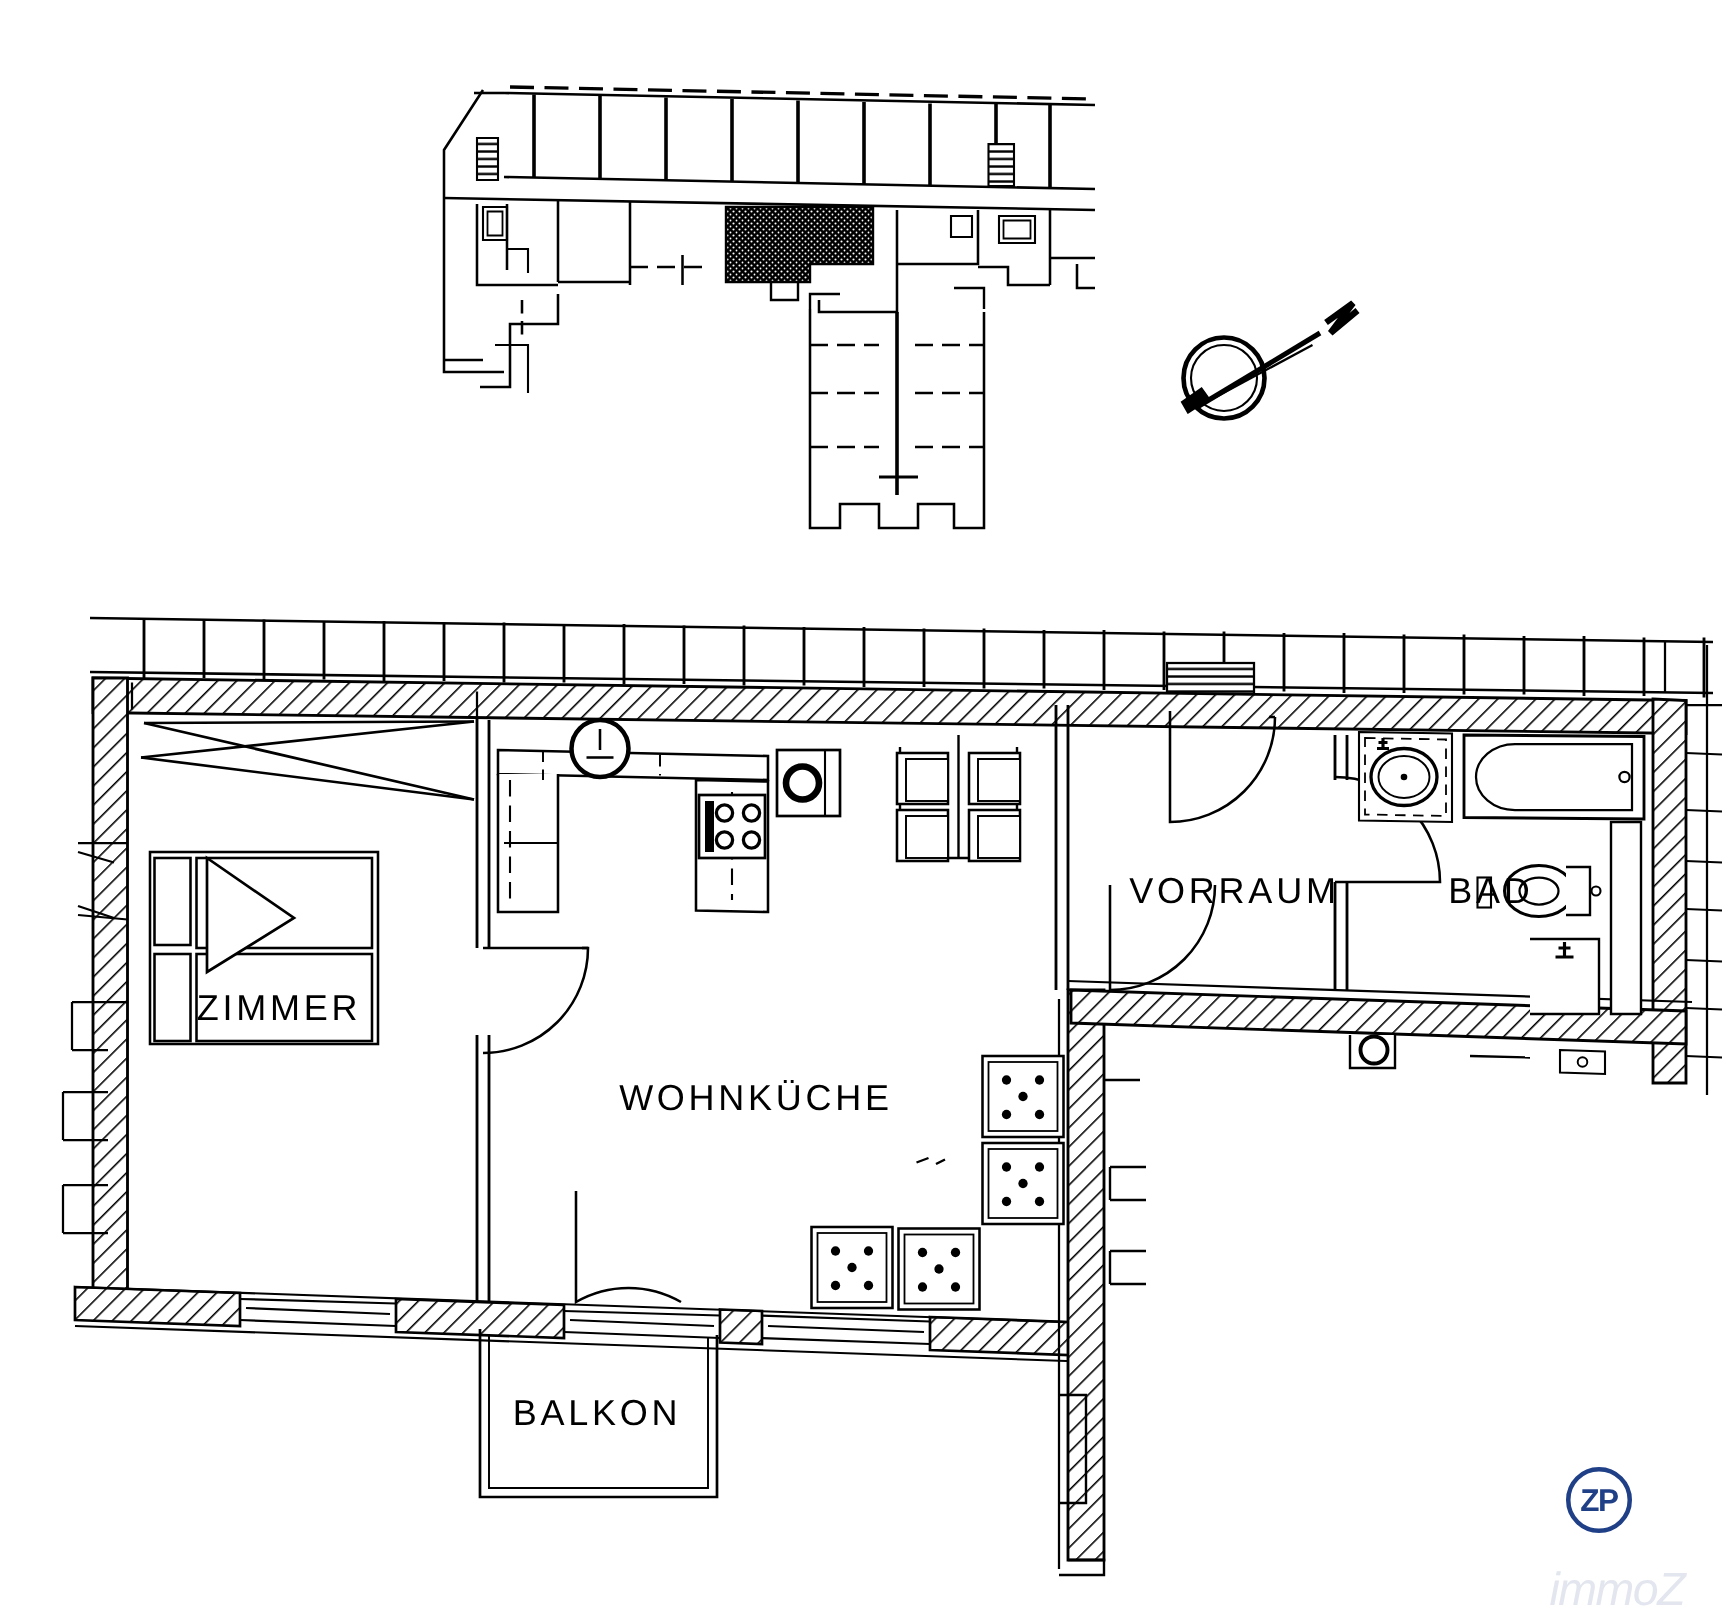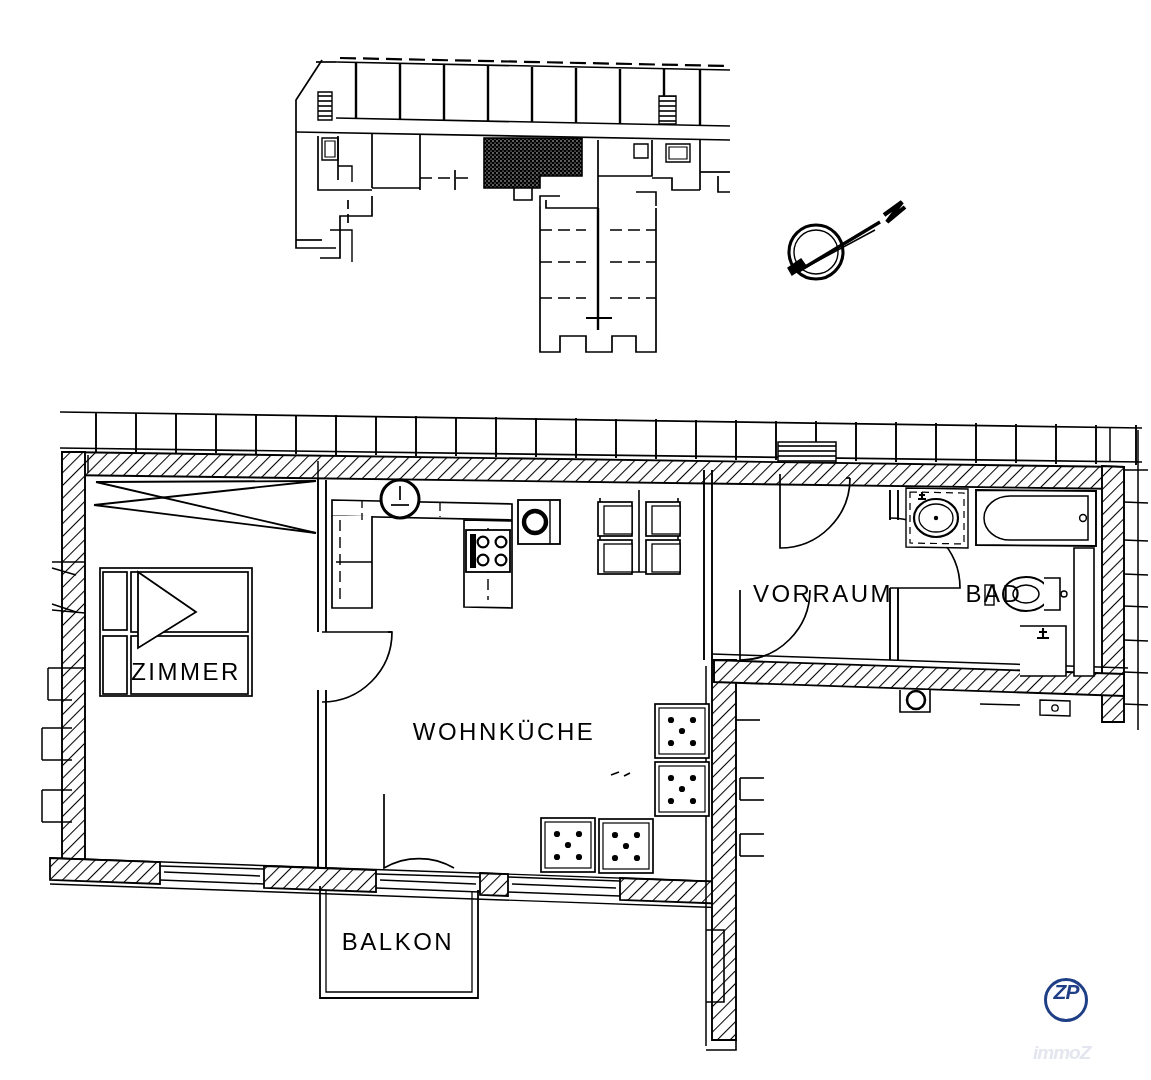--- a/index.html
+++ b/index.html
@@ -10,33 +10,32 @@
   }
   #stage{position:absolute;inset:0;width:1151px;height:1080px;}
   svg#plan{position:absolute;left:0;top:0;width:1151px;height:1080px;display:block;}
 
   .logo-wrap{
     position:absolute;left:1044px;top:978px;width:56px;height:56px;
   }
   .logo-circle{
     width:44px;height:44px;border-radius:50%;
     border:3px solid #1f3f87;background:#ffffff;
-    display:flex;justify-content:center;
+    display:flex;align-items:center;justify-content:center;
     box-sizing:border-box;
-    font-style:italic;
   }
   .logo-text{
     font-family:"Liberation Sans", sans-serif;
     font-weight:bold;font-size:21px;color:#1f3f87;
     letter-spacing:-1px;line-height:1;
   }
   .watermark{
     position:absolute;left:1033px;top:1042px;
     font-family:"Liberation Sans", sans-serif;
-    font-style:italic;font-weight:bold;font-size:19px;
+    font-style:italic;font-weight:normal;font-size:31px;
     color:#e3e6ee;letter-spacing:-1px;white-space:nowrap;
   }
 </style>
 </head>
 <body>
 
 <div id="stage">
 
   <svg id="plan" viewBox="0 0 1151 1080" xmlns="http://www.w3.org/2000/svg">
     <defs>

